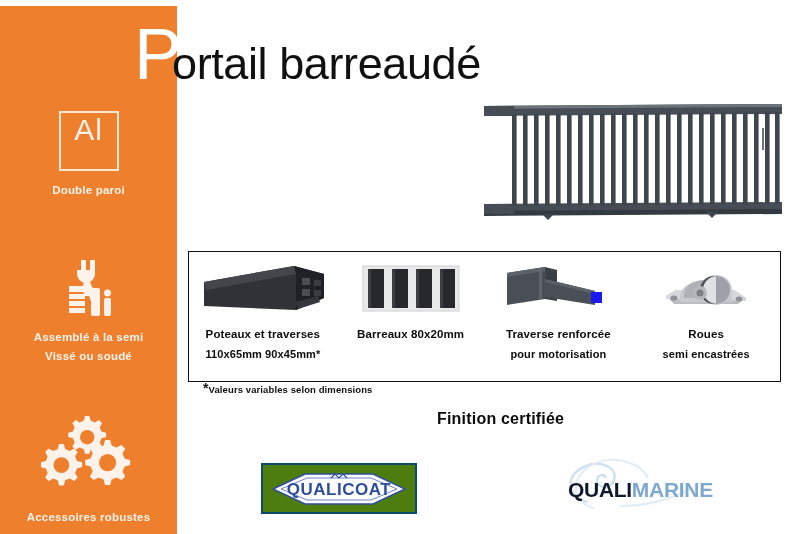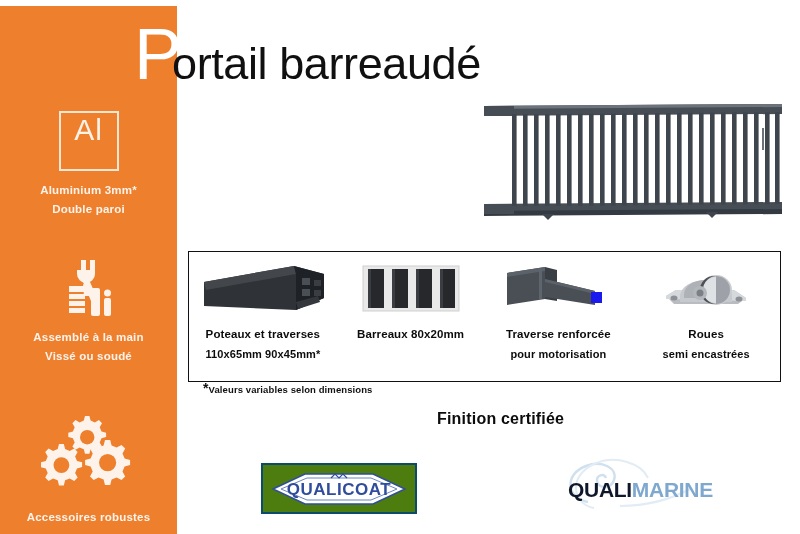--- a/index.html
+++ b/index.html
@@ -102,21 +102,20 @@
 <body>
 
 <div class="page">
 
   <div class="sidebar">
 
     <div class="side-block" style="top:105px;">
       <div class="al-box">
         <span>Al</span>
       </div>
-      <div class="side-label">Aluminium 3mm*</div>
       <div class="side-label">Double paroi</div>
     </div>
 
     <div class="side-block" style="top:252px;">
       <span>
         <svg class="icon-svg" width="64" height="62" viewBox="0 0 64 62" fill="#fdf3ea">
 
           <path d="M20 2 l0 10 4 0 0-10 5 0 0 10 4 0 0-10 5 0 0 14 a9 9 0 0 1 -18 0 l0 -14 z"></path>
 
           <path d="M26 24 l7 0 l7 16 -6 3 -8 -19 z"></path>
@@ -127,21 +126,21 @@
           <path d="M12 50 l16 0 0 5 -16 0 z"></path>
 
           <path d="M26 26 a10 10 0 0 1 7 12 l-6 0 z"></path>
 
           <rect x="34" y="30" width="9" height="28" rx="2"></rect>
 
           <rect x="47" y="40" width="7" height="18" rx="2"></rect>
           <circle cx="50.5" cy="35" r="3.5"></circle>
         </svg>
       </span>
-      <div class="side-label" style="margin-top:8px;">Assemblé à la main</div>
+      <div class="side-label" style="margin-top:8px;">Assemblé à la semi</div>
       <div class="side-label">Vissé ou soudé</div>
     </div>
 
     <div class="side-block" style="top:408px;">
       <span>
         <svg class="icon-svg" width="96" height="76" viewBox="0 0 96 76" fill="#fdf3ea">
           <g>
 
             <path d="M44 2 l4.4 0 1.2 4.6 4.2 1.8 4.1-2.3 3.1 3.1 -2.3 4.1 1.8 4.2 4.6 1.2 0 4.4 -4.6 1.2 -1.8 4.2 2.3 4.1 -3.1 3.1 -4.1-2.3 -4.2 1.8 -1.2 4.6 -4.4 0 -1.2-4.6 -4.2-1.8 -4.1 2.3 -3.1-3.1 2.3-4.1 -1.8-4.2 -4.6-1.2 0-4.4 4.6-1.2 1.8-4.2 -2.3-4.1 3.1-3.1 4.1 2.3 4.2-1.8 z"></path>
             <circle cx="46.2" cy="23.2" r="7.2" fill="#ee7f2d"></circle>

